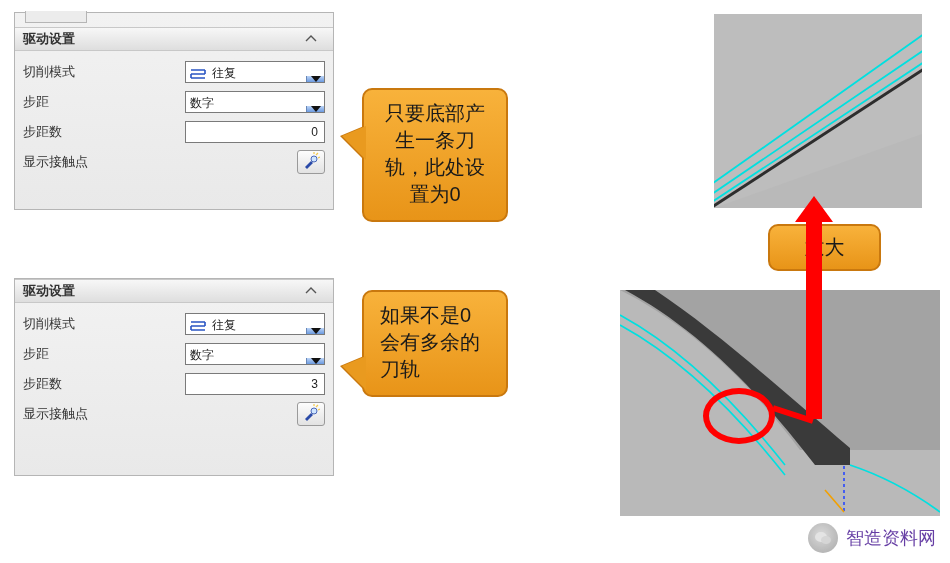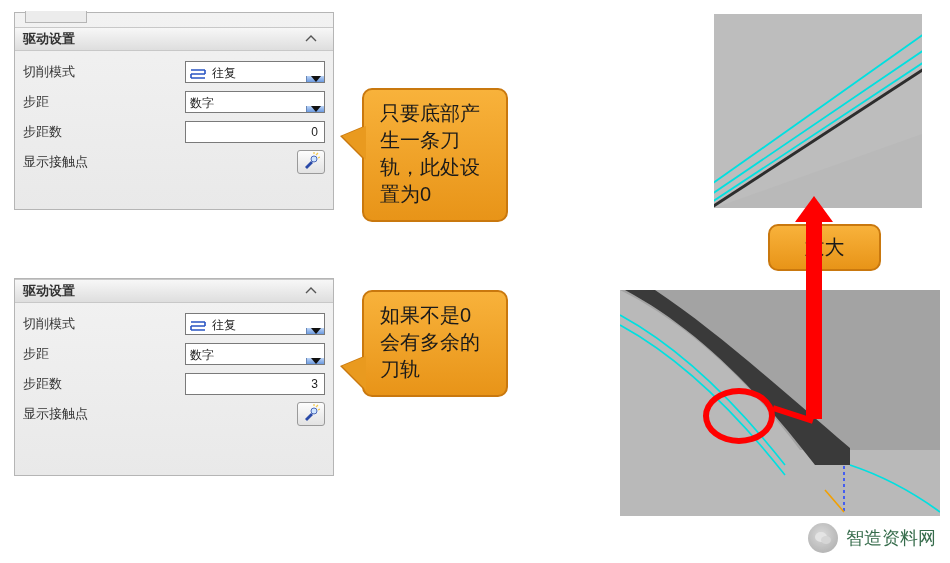--- a/index.html
+++ b/index.html
@@ -133,21 +133,21 @@
     background: #f5a623;
     background: linear-gradient(#f8b23b,#e89418);
     border: 2px solid #c9780e;
     border-radius: 10px;
     padding: 10px 16px 12px 16px;
     font-size: 20px;
     line-height: 1.35;
     color: #1a1a1a;
     text-align: left;
   }
-  .callout.c1 { left: 362px; top: 88px; width: 146px; }
+  .callout.c1 { left: 362px; top: 88px; width: 146px; text-align: center; }
   .callout.c2 { left: 362px; top: 290px; width: 146px; }
   .callout-tail {
     position: absolute;
     width: 0; height: 0;
   }
   .callout.c1 .callout-tail {
     left: -22px; top: 36px;
     border-top: 10px solid transparent;
     border-bottom: 24px solid transparent;
     border-right: 24px solid #e99a1f;
@@ -218,21 +218,21 @@
     transform-origin: left center;
   }
 
   
   .watermark {
     position: absolute;
     right: 14px; bottom: 10px;
     display: flex;
     align-items: center;
     gap: 8px;
-    color: #14532d;
+    color: #4c1d95;
     font-size: 18px;
     font-weight: 500;
     opacity: 0.85;
   }
   .wm-badge {
     width: 30px; height: 30px;
     border-radius: 50%;
     background: radial-gradient(circle at 45% 40%, #d4d4d4, #9a9a9a);
     display: flex;
     align-items: center;

